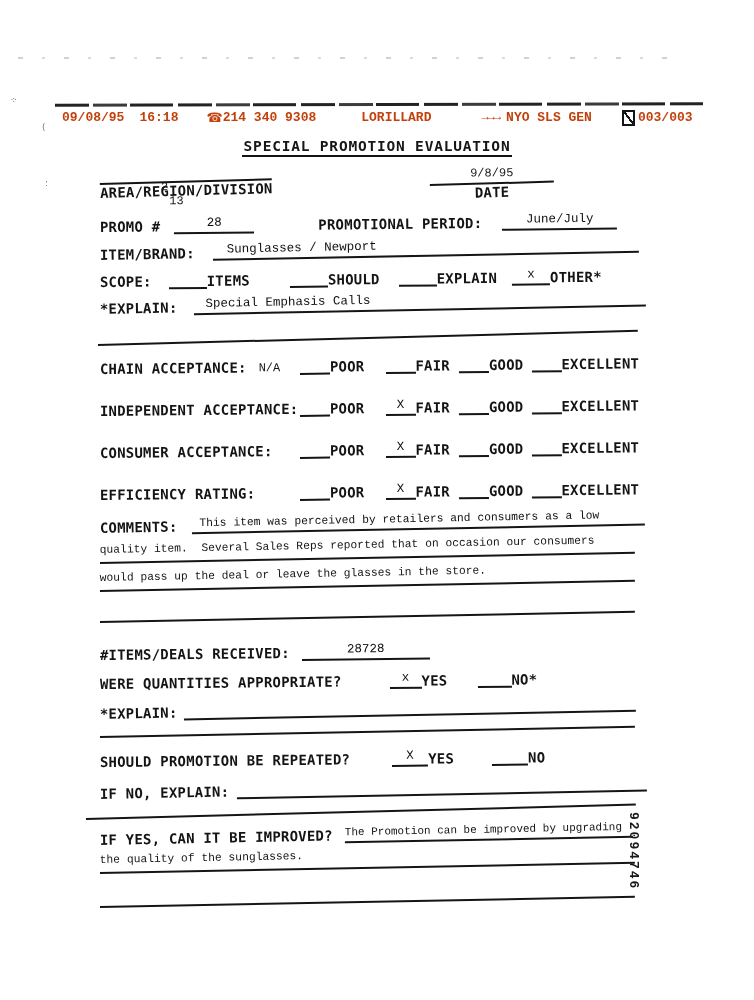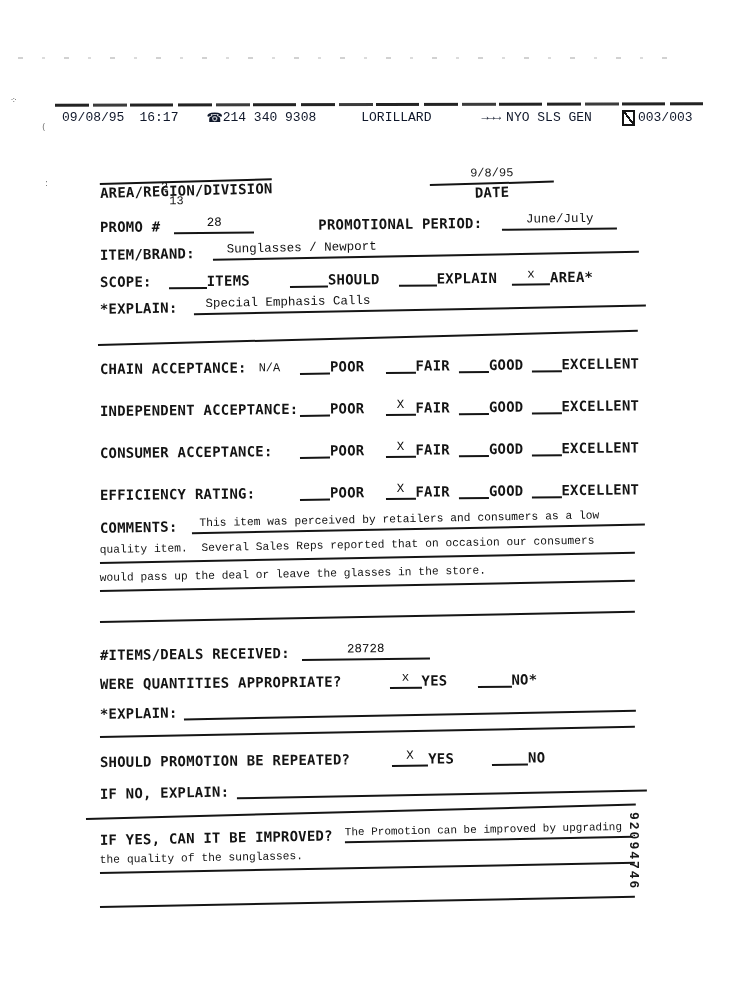--- a/index.html
+++ b/index.html
@@ -11,21 +11,21 @@
   .row{position:absolute;display:flex;align-items:flex-end;}
   .slot{display:inline-block;border-bottom:2px solid #151515;height:16px;line-height:15px;
         text-align:center;font-family:"Liberation Mono",monospace;font-size:12.5px;color:#111;}
   .cell{display:flex;align-items:flex-end;}
   .t1{transform:rotate(-0.6deg);transform-origin:0 100%;}
   .t2{transform:rotate(-1.1deg);transform-origin:0 100%;}
   .t3{transform:rotate(-1.5deg);transform-origin:0 100%;}
   .hline{position:absolute;height:2px;background:#151515;}
   
   .fax{position:absolute;top:109px;left:62px;display:flex;align-items:center;
-       font-family:"Liberation Mono",monospace;font-weight:normal;font-size:13px;color:#0f172a;
+       font-family:"Liberation Mono",monospace;font-weight:bold;font-size:13px;color:#c2410c;
        white-space:pre;}
   .scanline{position:absolute;top:103px;left:55px;width:648px;height:3px;opacity:.92;
     background:repeating-linear-gradient(90deg,#101010 0 34px,transparent 34px 38px,
       #2a2a2a 38px 72px,transparent 72px 75px,#101010 75px 118px,transparent 118px 123px);
     transform:rotate(-0.12deg);}
   .noisetop{position:absolute;top:57px;left:18px;width:660px;height:2px;opacity:.45;
     background:repeating-linear-gradient(90deg,#9a9a9a 0 5px,transparent 5px 24px,
       #b0b0b0 24px 27px,transparent 27px 46px);}
   .pgicon{display:inline-block;width:9px;height:12px;border:2px solid #151515;margin-right:3px;
     position:relative;top:1px;
@@ -57,30 +57,33 @@
 <div class="page">
 
   <div class="noisetop"></div>
   <div class="scanline"></div>
   <span class="speck" style="top:122px;left:42px;">(</span>
   <span class="speck" style="top:178px;left:45px;">:</span>
   <span class="speck" style="top:95px;left:10px;">⁘</span>
 
   <div class="fax">
     <span>09/08/95</span>
-    <span style="margin-left:15px;">16:17</span>
+    <span style="margin-left:15px;">16:18</span>
     <span style="margin-left:28px;" class="phoneicon">☎</span>
     <span>214 340 9308</span>
     <span style="margin-left:45px;">LORILLARD</span>
     <span style="margin-left:50px;" class="arrows">→→→</span>
     <span style="margin-left:6px;">NYO SLS GEN</span>
     <span style="margin-left:30px;" class="pgicon"></span>
     <span>003/003</span>
   </div>
 
+  <div class="title-wrap">
+    <span>SPECIAL PROMOTION EVALUATION</span>
+  </div>
 
   <div class="ard t1">
     <div class="vals fill">
       <span class="v1">2</span>
       <span class="v2">13</span>
     </div>
     <div class="albl lbl">AREA/REGION/DIVISION</div>
   </div>
   <div class="datef t1">
     <div class="dv">9/8/95</div>
@@ -108,21 +111,21 @@
     <span class="cell" style="margin-left:40px;">
       <span class="slot" style="width:38px;"></span>
       <span class="lbl">SHOULD</span>
     </span>
     <span class="cell" style="margin-left:19px;">
       <span class="slot" style="width:38px;"></span>
       <span class="lbl">EXPLAIN</span>
     </span>
     <span class="cell" style="margin-left:15px;">
       <span class="slot" style="width:38px;">x</span>
-      <span class="lbl">AREA*</span>
+      <span class="lbl">OTHER*</span>
     </span>
   </div>
 
   <div class="row t2" style="top:297px;left:100px;height:20px;">
     <span class="lbl">*EXPLAIN:</span>
     <span class="slot" style="width:440px;margin-left:16px;text-align:left;padding-left:12px;">Special Emphasis Calls</span>
   </div>
 
   <div class="hline t3" style="top:344px;left:98px;width:540px;"></div>
 

